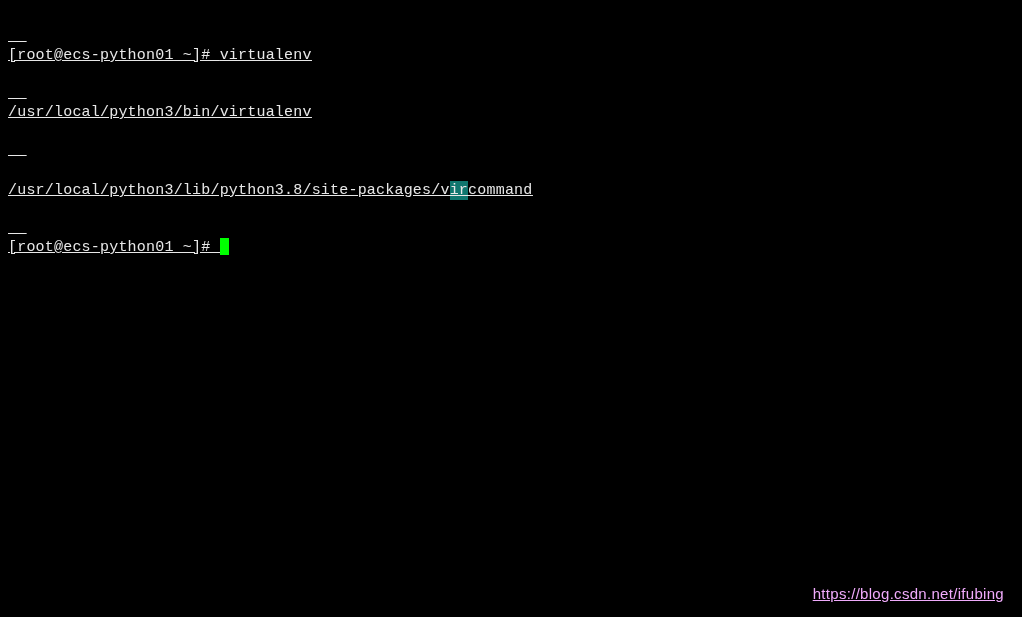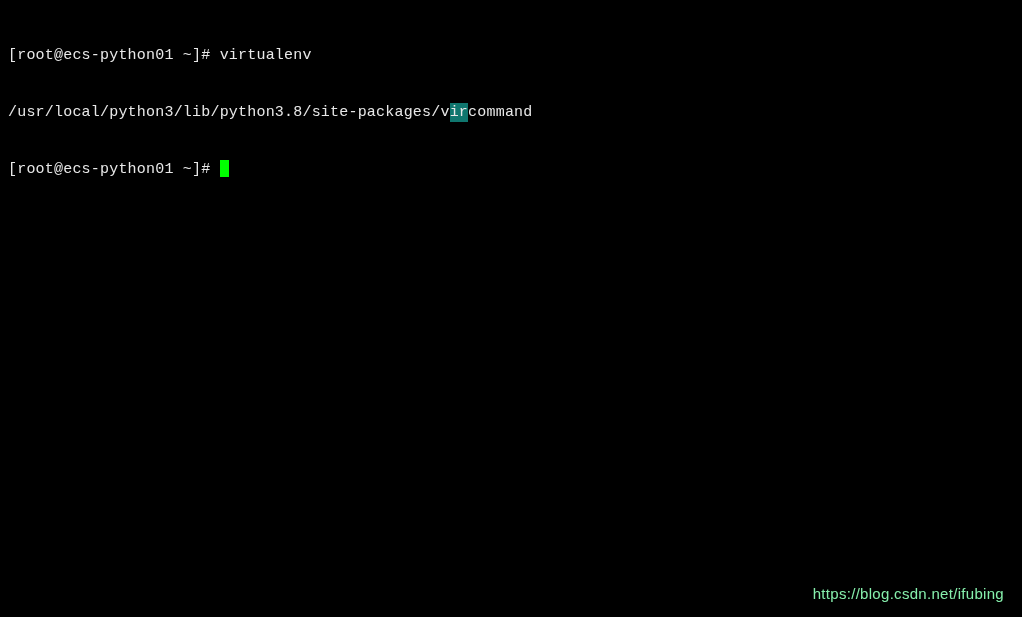--- a/index.html
+++ b/index.html
@@ -1,18 +1,19 @@
 <!DOCTYPE html>
 <html><head>
   <meta charset="utf-8">
   <style>
     * {
       margin: 0;
       padding: 0;
       box-sizing: border-box;
+      text-decoration: underline;
     }
     body {
       width: 1022px;
       height: 617px;
       background: #000;
       font-family: 'Consolas', 'Monaco', 'Courier New', monospace;
       font-size: 15px;
       line-height: 19px;
       color: #e8e8e8;
       position: relative;
@@ -27,41 +28,43 @@
       display: block;
     }
     .highlighted {
       background: #d4d4d4;
       color: #000;
     }
     .blue-badge {
       background: #0f766e;
       color: #e8e8e8;
       display: inline-block;
+      margin-top: 21px;
     }
     .cursor {
       display: inline-block;
       width: 9px;
       height: 17px;
       background: #00ff00;
       vertical-align: text-bottom;
       margin-bottom: 1px;
     }
     .watermark {
       position: absolute;
       bottom: 14px;
       right: 18px;
-      color: #86efac;
+      color: #f0abfc;
       font-family: Arial, sans-serif;
       font-size: 15px;
       letter-spacing: 0.3px;
     }
   </style>
 </head>
 <body>
 
 <div class="terminal">
   <span class="line"><span>[root@ecs-python01 ~]# </span><span>virtualenv</span></span>
+  <span class="line">/usr/local/python3/bin/virtualenv</span>
   <span class="line"><span>/usr/local/python3/lib/python3.8/site-packages/v</span><span class="blue-badge">ir</span><span>command</span></span>
   <span class="line"><span>[root@ecs-python01 ~]# </span><span class="cursor"></span></span>
 </div>
 
 <div class="watermark">https://blog.csdn.net/ifubing</div>
 
 </body></html>

